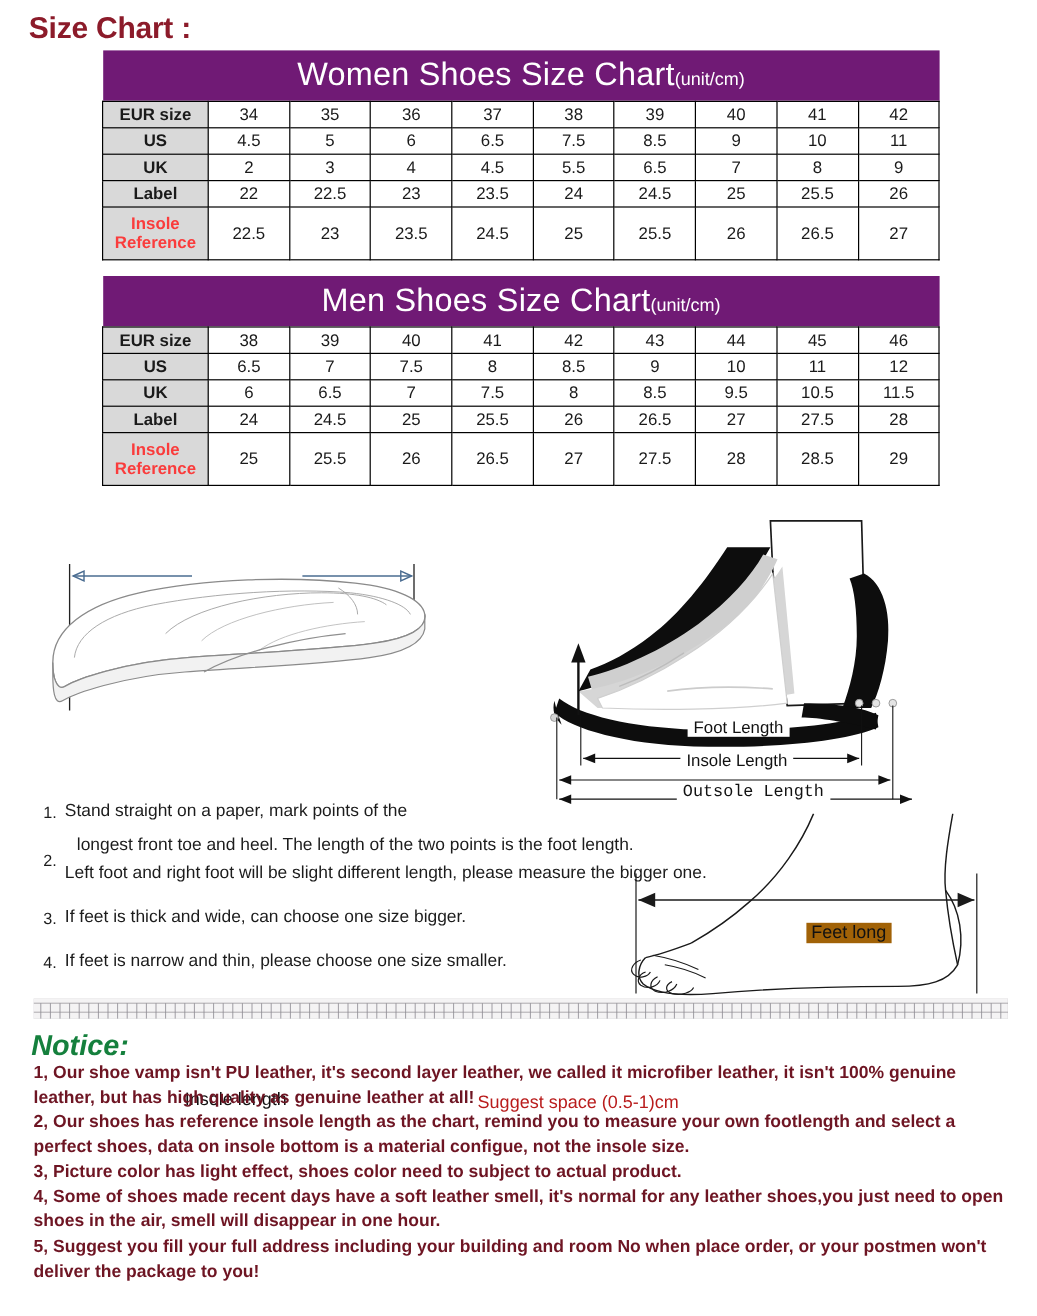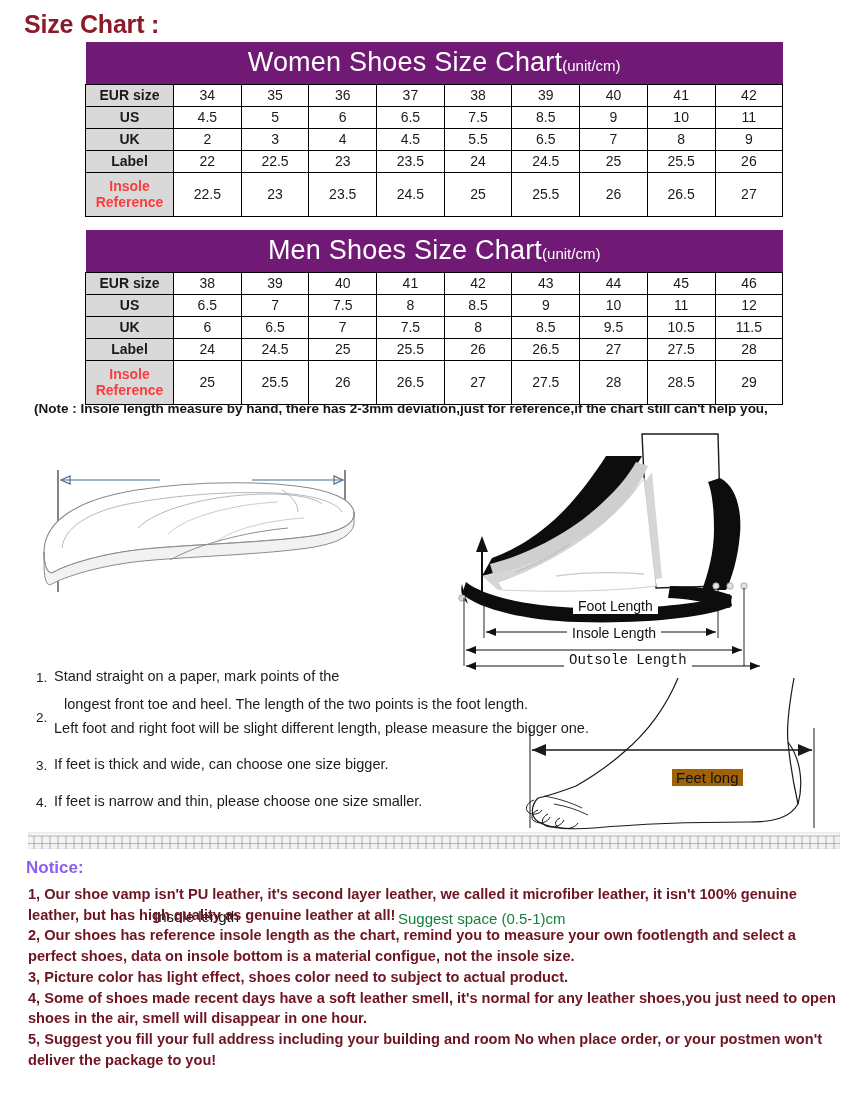--- a/index.html
+++ b/index.html
@@ -87,21 +87,21 @@
   #insole-figure { position: absolute; left: 20px; top: 0px; width: 400px; height: 230px; }
   #insole-label {
     position: absolute; left: 150px; top: 476px;
     font-size: 15px; color: #111; background:#fff; padding:0 4px;
   }
 
   
   #shoe-figure { position: absolute; left: 420px; top: -6px; width: 440px; height: 246px; }
   #suggest-space-label {
     position: absolute; left: 398px; top: 478px;
-    font-size: 15px; color: #15803d;
+    font-size: 15px; color: #b91c1c;
   }
   .dim-label {
     position: absolute; font-size: 14px; color: #111;
     background: #ffffff; padding: 0 5px;
   }
   #foot-length-label   { left: 573px; top: 598px; text-align: center; }
   #insole-length-label { left: 567px; top: 625px; }
   #outsole-length-label{ left: 564px; top: 652px; font-family: Liberation Mono, monospace; }
 
   
@@ -134,21 +134,21 @@
     position: absolute; left: 672px; top: 769px;
     font-size: 15px; color: #111; background:#a16207; padding: 0 4px;
   }
 
   
   #ruler-strip { position: absolute; left: 28px; top: 832px; width: 812px; height: 17px; }
 
   
   #notice-title {
     position: absolute; left: 26px; top: 858px;
-    font-size: 17px; font-weight: bold; color: #8b5cf6;
+    font-size: 24px; font-weight: bold; color: #15803d; font-style: italic;
   }
   #notice-list {
     position: absolute; left: 28px; top: 884px; width: 812px;
     font-size: 14.6px; font-weight: bold; color: #6e1523;
     line-height: 1.42;
   }
   .notice-item { margin: 0; }
 </style>
 </head>
 <body>
@@ -323,21 +323,20 @@
       <td>27</td>
       <td>27.5</td>
       <td>28</td>
       <td>28.5</td>
       <td>29</td>
     </tr>
   </tbody>
 </table>
 
 <div id="table-note">
-  <div>(Note : Insole length measure by hand, there has 2-3mm deviation,just for reference,if the chart still can't help you,</div>
 </div>
 
 <div id="diagram-band">
 
   <svg id="insole-figure" viewBox="0 0 400 230">
 
     <line x1="38" y1="38" x2="38" y2="160" stroke="#222" stroke-width="1.1"></line>
     <line x1="325" y1="38" x2="325" y2="82" stroke="#222" stroke-width="1.1"></line>
 
     <line x1="41" y1="48" x2="140" y2="48" stroke="#4a6c91" stroke-width="1.2"></line>

